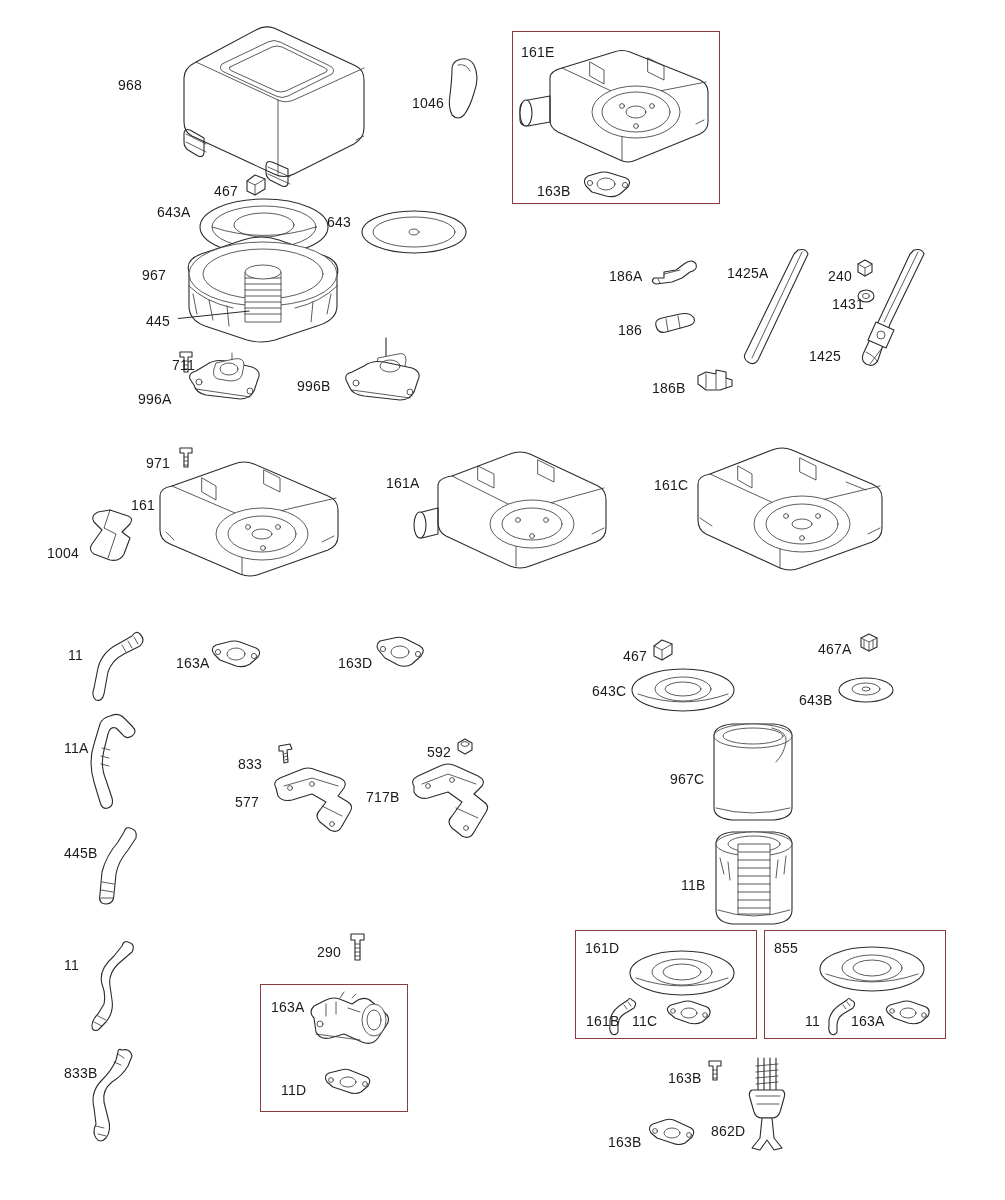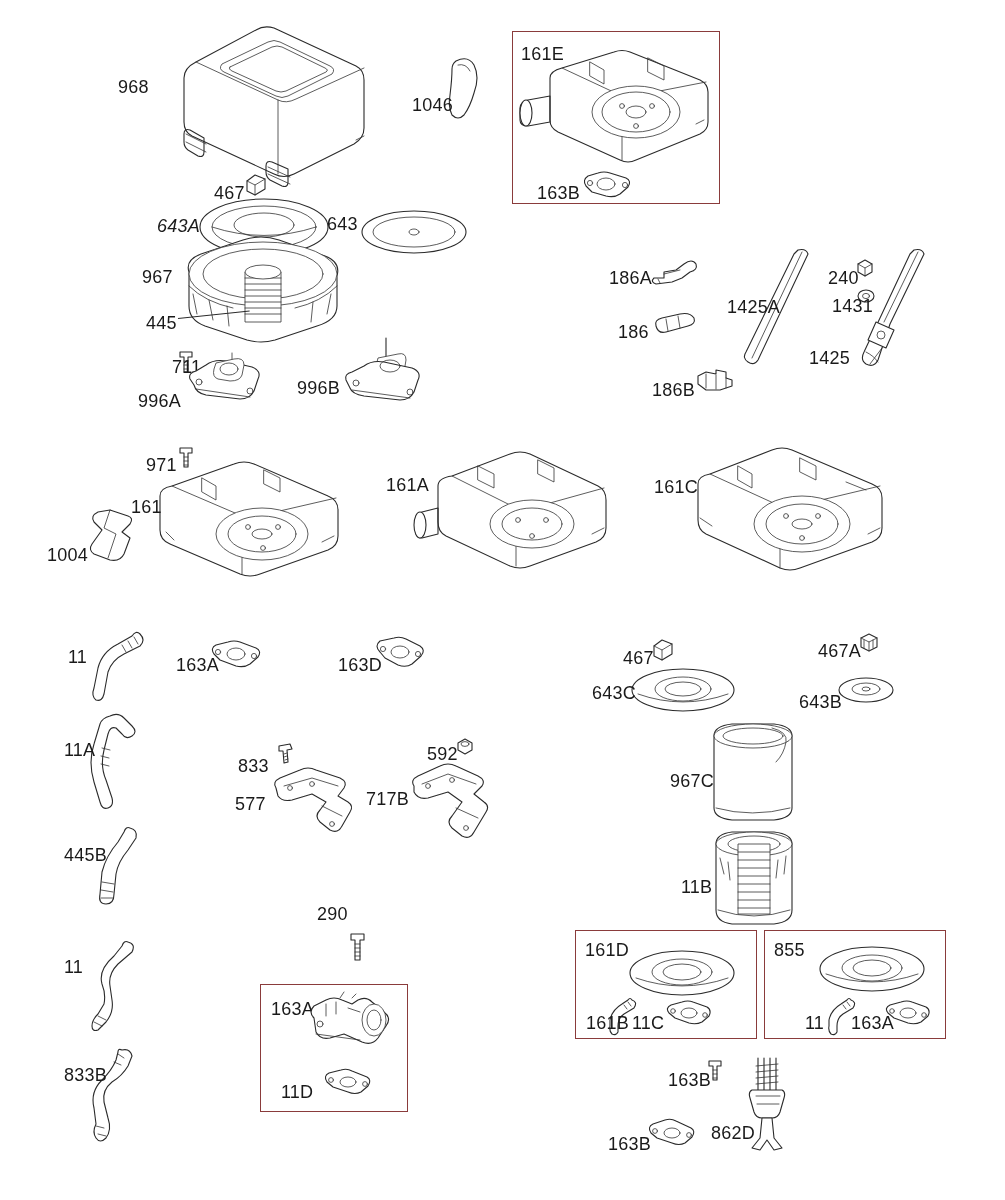--- a/index.html
+++ b/index.html
@@ -13,21 +13,21 @@
   #sheet {
     position: relative;
     width: 1005px;
     height: 1200px;
     background: #ffffff;
     overflow: hidden;
   }
   .label {
     position: absolute;
     font-family: "Liberation Sans", sans-serif;
-    font-size: 18px;
+    font-size: 14px;
     color: #1a1a1a;
     white-space: nowrap;
     letter-spacing: 0.2px;
   }
   .box {
     position: absolute;
     border: 1px solid #8a3b3b;
     box-sizing: border-box;
   }
   .part {
@@ -143,21 +143,21 @@
   <div class="label" style="left:214px;top:183px;">467</div>
 
   <div class="part" style="left:198px;top:196px;">
     <svg width="132" height="62" viewBox="0 0 132 62">
       <ellipse class="fillw" cx="66" cy="31" rx="64" ry="28"></ellipse>
       <ellipse class="lnT" cx="66" cy="31" rx="52" ry="21"></ellipse>
       <ellipse class="lnT" cx="66" cy="29" rx="30" ry="12"></ellipse>
       <path class="lnT" d="M14 31 Q66 48 118 31"></path>
     </svg>
   </div>
-  <div class="label" style="left:157px;top:216px;font-style:italic;">643A</div>
+  <div class="label" style="left:157px;top:204px;">643A</div>
 
   <div class="part" style="left:360px;top:208px;">
     <svg width="108" height="48" viewBox="0 0 108 48">
       <ellipse class="fillw" cx="54" cy="24" rx="52" ry="21"></ellipse>
       <ellipse class="lnT" cx="54" cy="24" rx="41" ry="15"></ellipse>
       <ellipse class="lnT" cx="54" cy="24" rx="5" ry="3"></ellipse>
     </svg>
   </div>
   <div class="label" style="left:327px;top:214px;">643</div>
 
@@ -220,21 +220,21 @@
     </svg>
   </div>
   <div class="label" style="left:609px;top:268px;">186A</div>
 
   <div class="part" style="left:736px;top:248px;">
     <svg width="84" height="120" viewBox="0 0 84 120">
       <path class="fillw" d="M62 2 Q70 0 72 6 L22 112 Q18 118 12 114 Q6 110 10 104 L58 6 Z"></path>
       <path class="lnT" d="M66 4 L16 110"></path>
     </svg>
   </div>
-  <div class="label" style="left:727px;top:265px;margin-top:32px;">1425A</div>
+  <div class="label" style="left:727px;top:265px;">1425A</div>
 
   <div class="part" style="left:854px;top:258px;">
     <svg width="22" height="22" viewBox="0 0 22 22">
       <path class="fillw" d="M4 6 L11 2 L18 6 L18 14 L11 18 L4 14 Z"></path>
       <path class="lnT" d="M4 6 L11 10 L18 6 M11 10 L11 18"></path>
     </svg>
   </div>
   <div class="label" style="left:828px;top:268px;">240</div>
 
   <div class="part" style="left:856px;top:288px;">
@@ -487,21 +487,21 @@
     </svg>
   </div>
   <div class="label" style="left:64px;top:845px;">445B</div>
 
   <div class="part" style="left:348px;top:930px;">
     <svg width="20" height="34" viewBox="0 0 20 34">
       <path class="fillw" d="M3 4 L16 4 L16 10 L12 10 L12 30 L7 30 L7 10 L3 10 Z"></path>
       <path class="lnT" d="M7 14 L12 14 M7 18 L12 18 M7 22 L12 22 M7 26 L12 26"></path>
     </svg>
   </div>
-  <div class="label" style="left:317px;top:904px;">290</div>
+  <div class="label" style="left:317px;top:944px;">290</div>
 
   <div class="label" style="left:585px;top:940px;">161D</div>
   <div class="part" style="left:628px;top:948px;">
     <svg width="108" height="50" viewBox="0 0 108 50">
       <ellipse class="fillw" cx="54" cy="25" rx="52" ry="22"></ellipse>
       <ellipse class="lnT" cx="54" cy="24" rx="30" ry="13"></ellipse>
       <ellipse class="lnT" cx="54" cy="24" rx="19" ry="8"></ellipse>
       <path class="lnT" d="M8 30 Q54 46 100 30"></path>
     </svg>
   </div>

